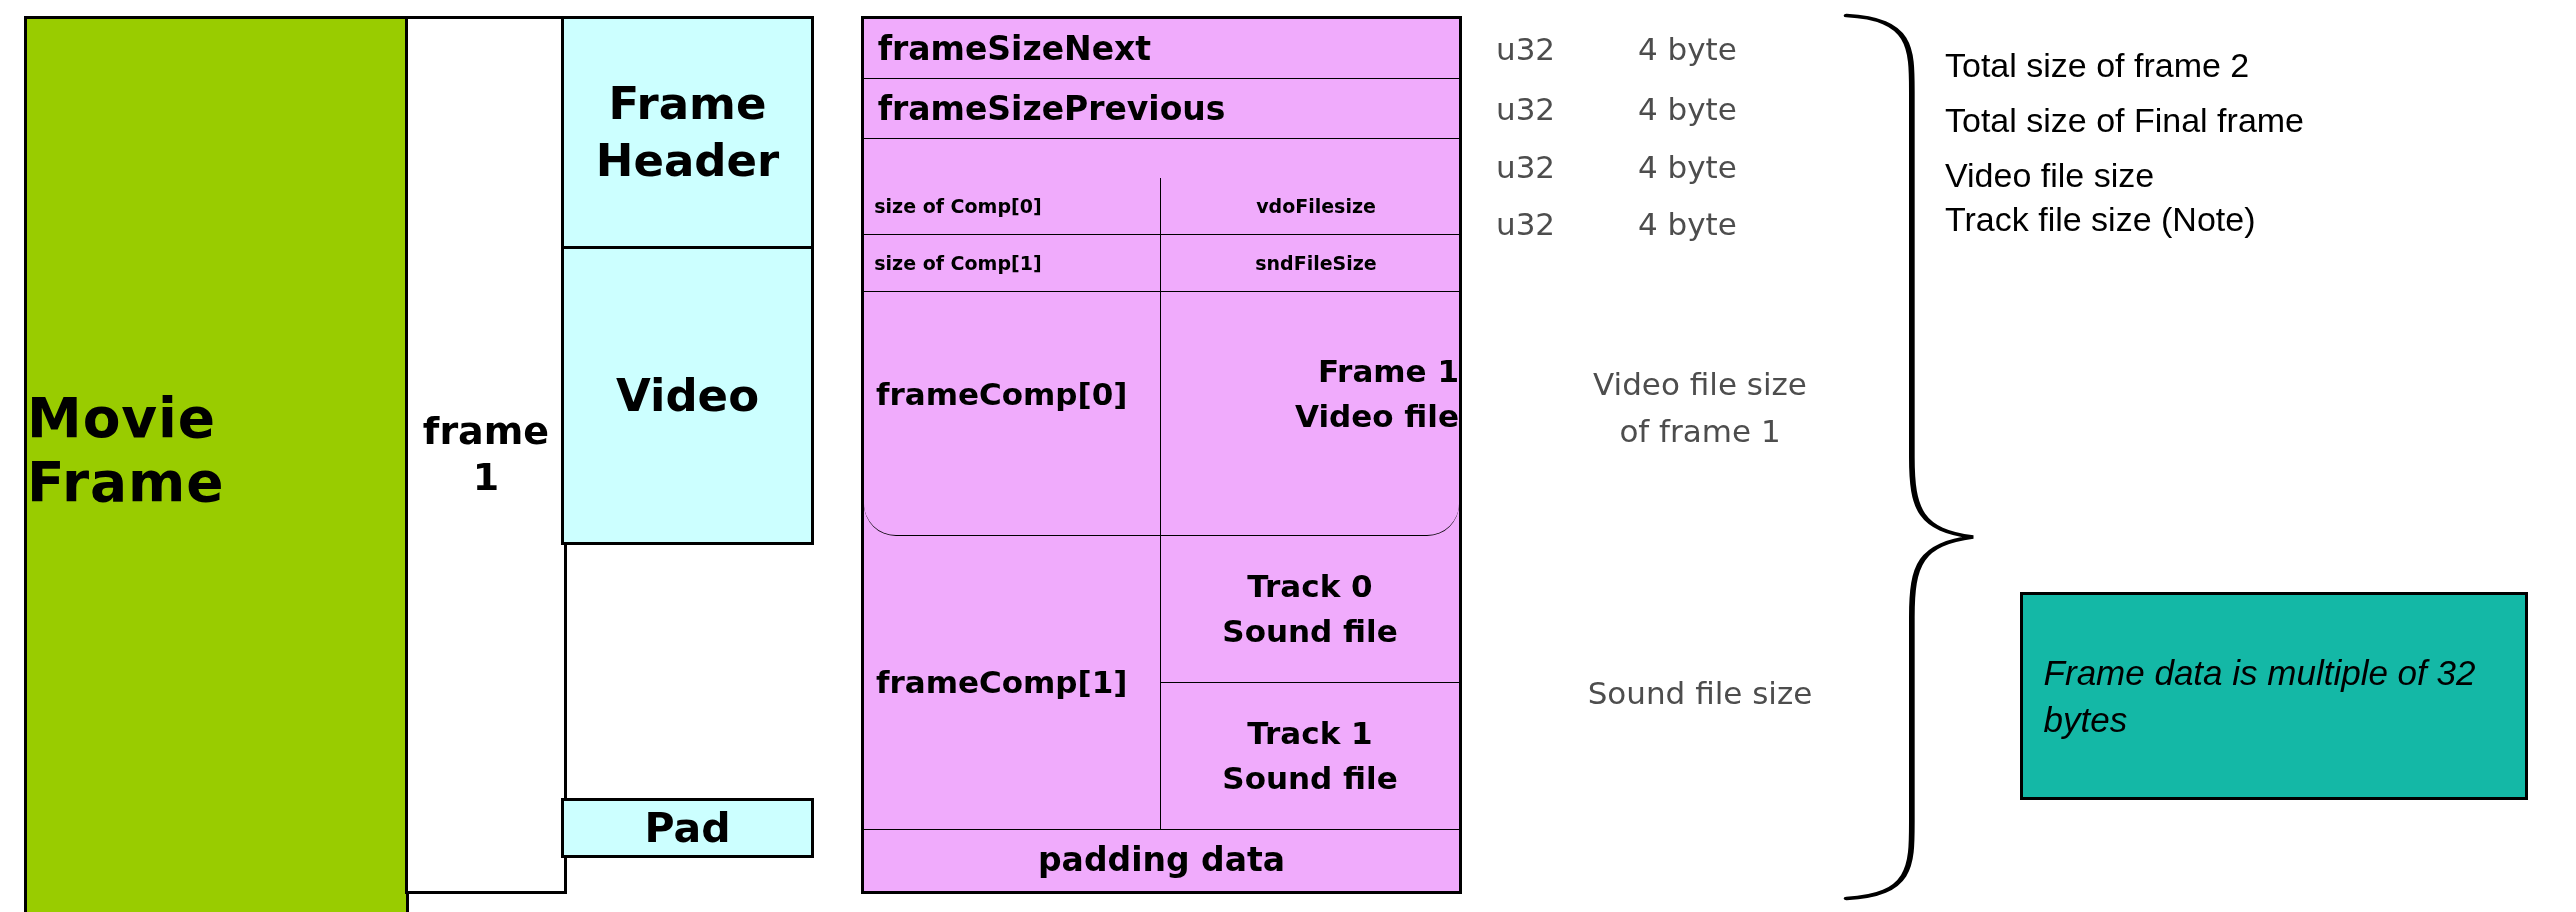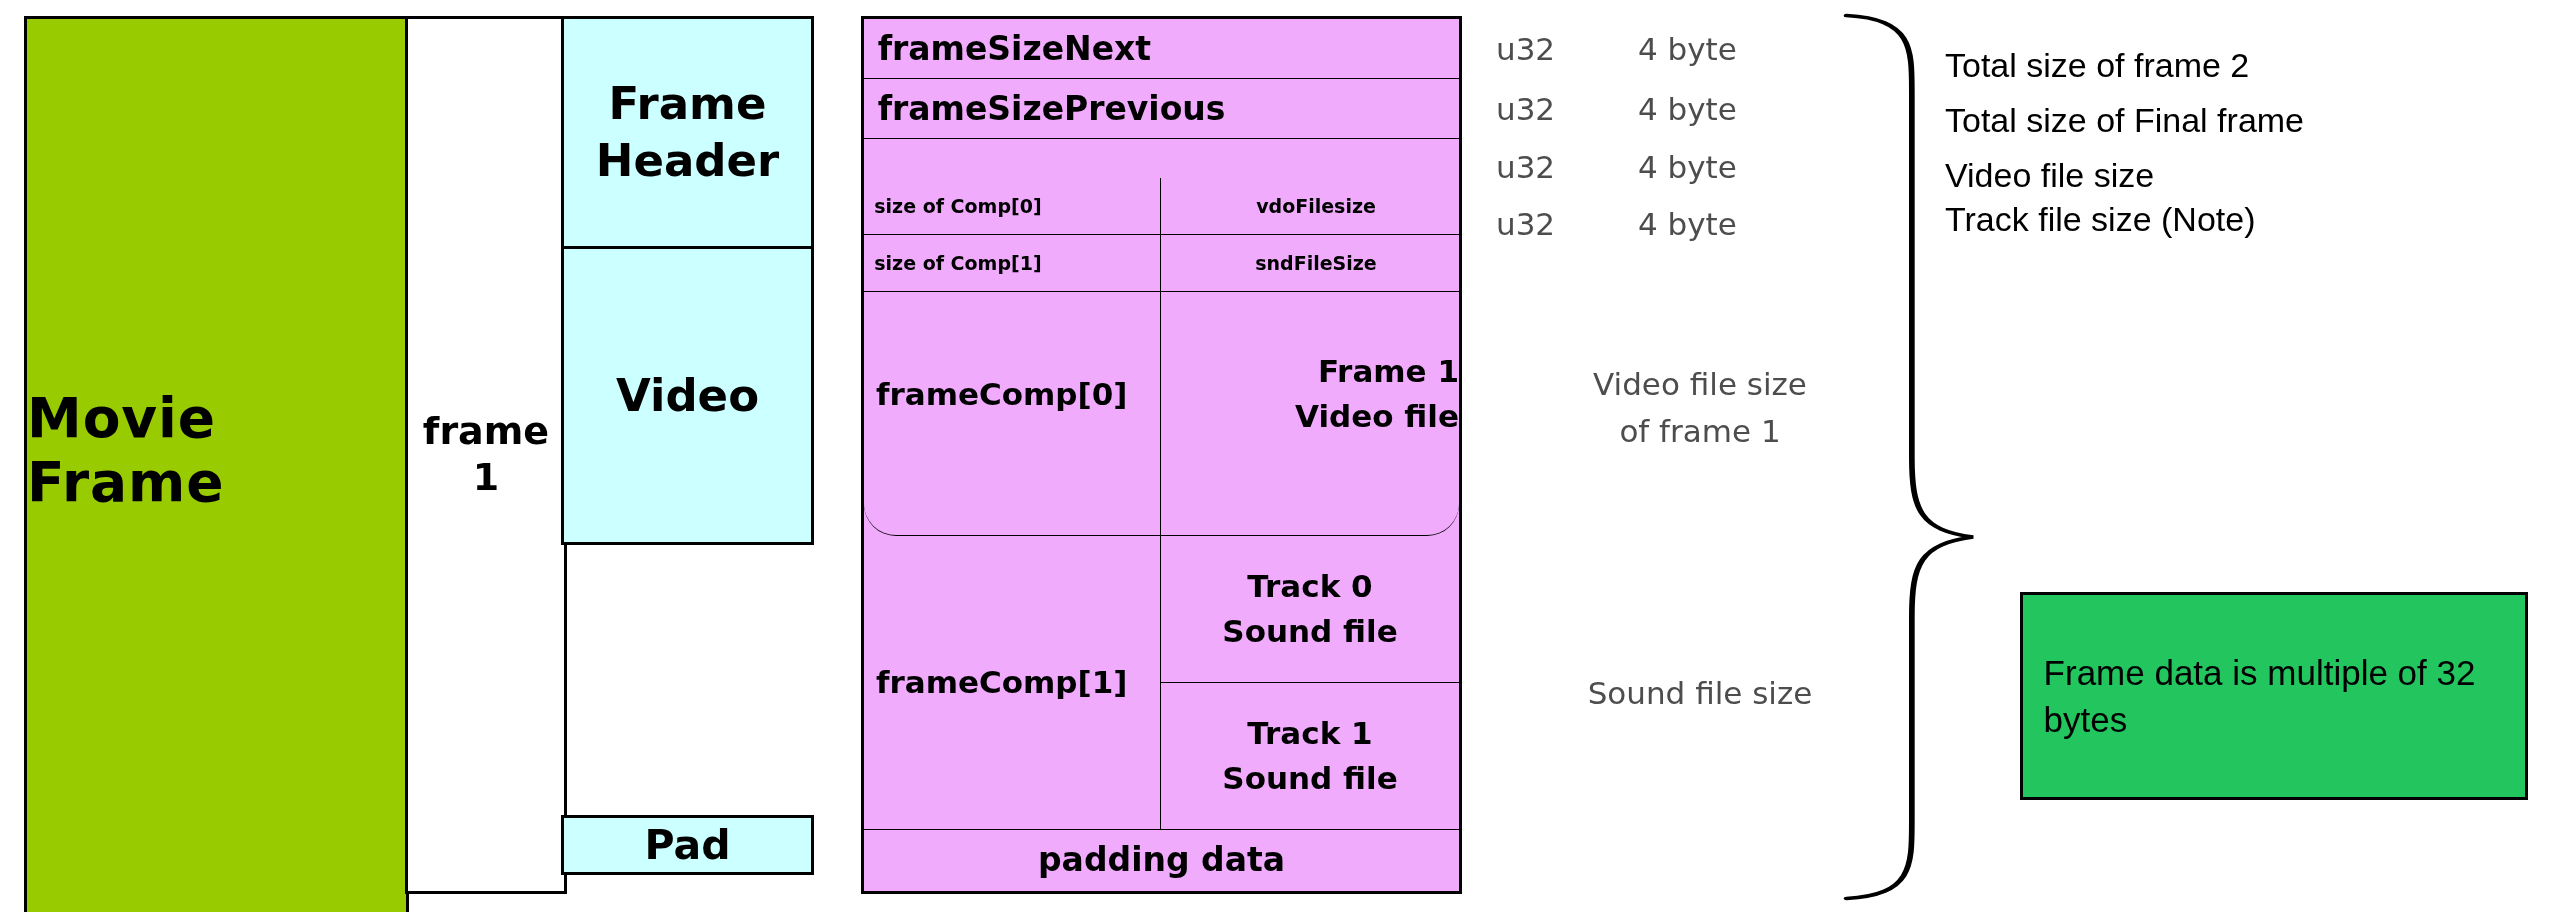--- a/index.html
+++ b/index.html
@@ -35,21 +35,21 @@
   
   .cyan-sec {
     left: 561px; width: 253px;
     background: #ccffff; border: 3.4px solid #000;
     display: flex; flex-direction: column; align-items: center; justify-content: center;
     font-weight: bold; text-align: center;
   }
   #sec-frame-header { top: 15.5px;  height: 234px; font-size: 45px; line-height: 1.25; }
   #sec-video        { top: 246px; height: 299px; font-size: 45px; }
   #sec-audio        { top: 541px; height: 295px; font-size: 45px; }
-  #sec-pad          { top: 815px; height: 60px;  font-size: 41px; }
+  #sec-pad          { top: 798px; height: 60px;  font-size: 41px; }
 
   
   #table {
     left: 861px; top: 15.5px; width: 601px; height: 878px;
     background: #f0abfc; border: 3.4px solid #000;
   }
   #table .row { position: absolute; left: 0; right: 0; }
   .t-simple { display: flex; align-items: center; padding-left: 13.7px; font-weight: bold; font-size: 33px; border-bottom: 1.7px solid #000; }
   #t-row1 { top: 0;     height: 60px; }
   #t-row2 { top: 60px;  height: 60px; }
@@ -88,25 +88,25 @@
   
   .brace-label { left: 1945px; width: 618px; height: 39px; font-family: "Liberation Sans", sans-serif; font-size: 34px; color: #000; display: flex; align-items: center; }
   #blabel-1 { top: 46px; }
   #blabel-2 { top: 101px; }
   #blabel-3 { top: 156px; }
   #blabel-4 { top: 200px; }
 
   
   #note-box {
     left: 2020px; top: 592px; width: 508px; height: 208px;
-    border: 3.4px solid #000; background: #22c55e;
+    border: 3.4px solid #000; background: #14b8a6;
     display: flex; align-items: center;
     padding: 0 20.6px;
     font-family: "Liberation Sans", sans-serif;
-    font-size: 35px; line-height: 1.35;
+    font-size: 35px; line-height: 1.35; font-style: italic;
   }
 </style>
 </head>
 <body>
 
 <div class="canvas">
 
   <div class="abs" id="movie-box">
     <span class="label">Movie Frame</span>
   </div>

